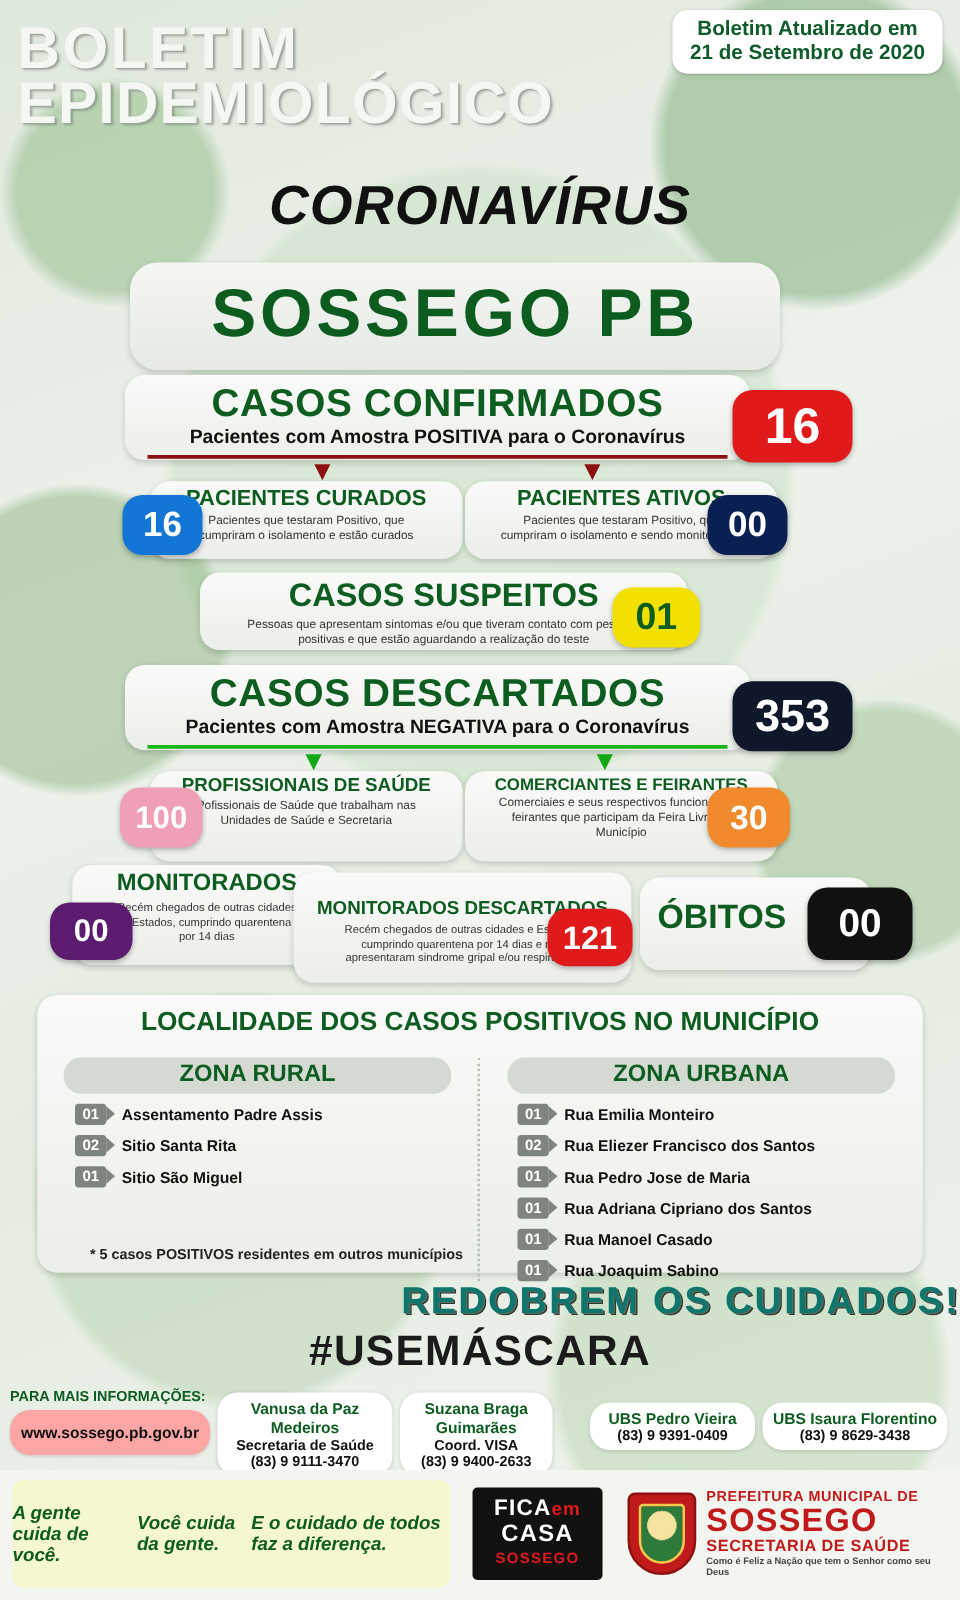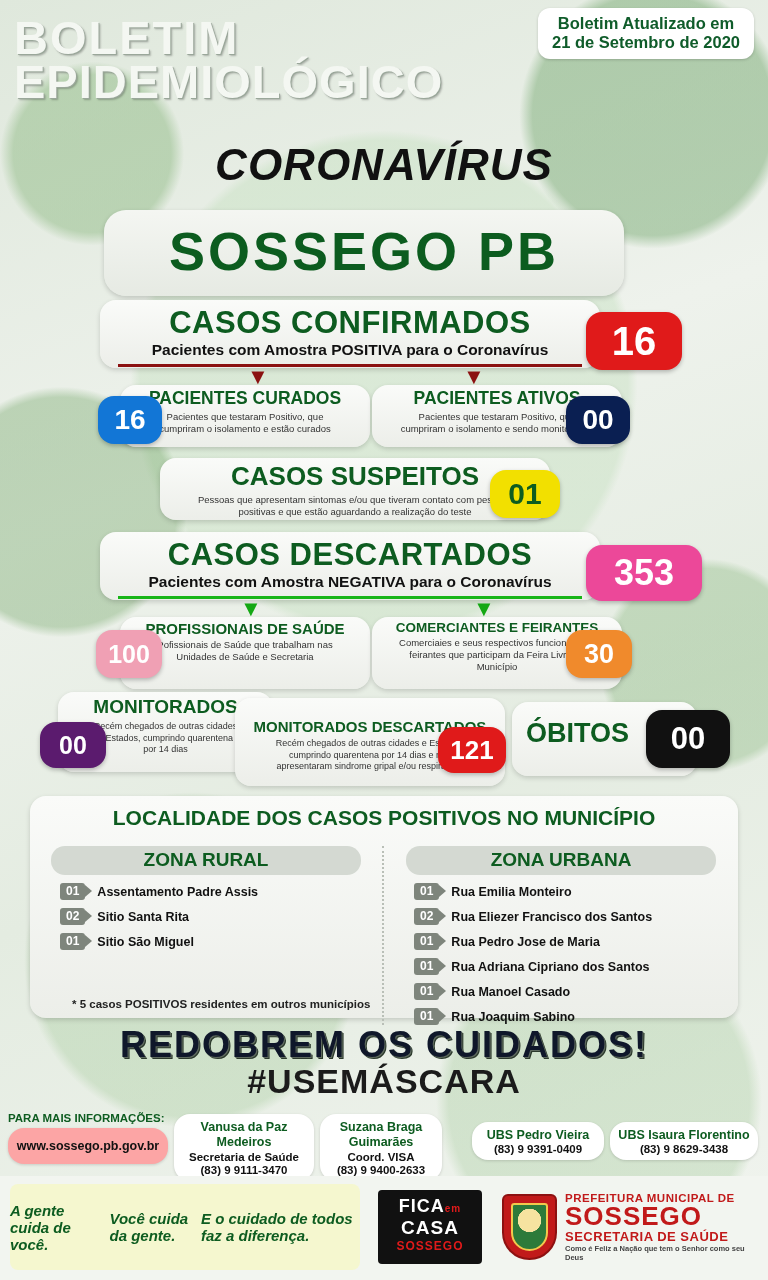--- a/index.html
+++ b/index.html
@@ -92,21 +92,21 @@
   #suspeitos { top: 458px; left: 160px; width: 390px; height: 62px; }
   #suspeitos .t1 { text-align: center; font-size: 26px; font-weight: bold; color: #0d5c20; padding-top: 3px; }
   #suspeitos .t2 { text-align: center; font-size: 9.5px; color: #333; line-height: 1.3; padding: 2px 30px 0; }
   #susp-badge { top: 470px; left: 490px; width: 70px; height: 48px; background: #f2e000; color: #0d5c20; font-size: 30px; }
 
   
   #descartados { top: 532px; left: 100px; width: 500px; height: 68px; }
   #descartados .t1 { text-align: center; font-size: 31px; font-weight: bold; color: #0d5c20; padding-top: 5px; letter-spacing: .5px; }
   #descartados .t2 { text-align: center; font-size: 15.5px; font-weight: bold; color: #111; }
   #descartados .rule { height: 3px; background: #17b517; margin: 5px 18px 0; }
-  #desc-badge { top: 545px; left: 586px; width: 116px; height: 56px; background: #ec4899; color: #fff; font-size: 36px; }
+  #desc-badge { top: 545px; left: 586px; width: 96px; height: 56px; background: #0f172a; color: #fff; font-size: 36px; }
   .arrow-g { position: absolute; color: #14a814; font-size: 22px; }
 
   #prof { top: 617px; left: 120px; width: 250px; height: 72px; }
   #comer { top: 617px; left: 372px; width: 250px; height: 72px; }
   #prof-badge { top: 630px; left: 96px; width: 66px; height: 48px; background: #f0a0b4; font-size: 25px; }
   #comer-badge { top: 630px; left: 566px; width: 66px; height: 48px; background: #f08a2c; font-size: 27px; }
 
   
   #monit { top: 692px; left: 58px; width: 215px; height: 80px; }
   #monit .t1 { text-align: center; font-size: 19px; font-weight: bold; color: #0d5c20; padding-top: 4px; }
@@ -139,23 +139,23 @@
   }
   .loc-num::after {
     content: ""; position: absolute; right: -7px; top: 2px;
     border-left: 7px solid #7e857c; border-top: 6px solid transparent; border-bottom: 6px solid transparent;
   }
   .loc-txt { font-size: 12.5px; font-weight: bold; color: #111; margin-left: 6px; }
   .foot-note { position: absolute; bottom: 8px; left: 42px; font-size: 11.5px; font-weight: bold; color: #222; }
 
   
   .redobrem {
-    position: absolute; top: 1024px; left: 0; width: 768px; text-align: center;
-    font-size: 36px; font-weight: bold; letter-spacing: 2px;
-    color: #0f172a; text-shadow: 1px 1px 0 #5f6b5f, 2px 2px 0 #2c3a2c;
+    position: absolute; top: 1024px; left: 0; width: 768px; text-align: right;
+    font-size: 30px; font-weight: bold; letter-spacing: 2px;
+    color: #0f766e; text-shadow: 1px 1px 0 #5f6b5f, 2px 2px 0 #2c3a2c;
   }
   .usemascara {
     position: absolute; top: 1062px; left: 0; width: 768px; text-align: center;
     font-size: 34px; font-weight: bold; letter-spacing: 1px;
     color: #1b1b1b;
   }
 
   
   #contact-strip { position: absolute; top: 1104px; left: 0; width: 768px; height: 68px; }
   .ci-label { position: absolute; top: 8px; left: 8px; font-size: 11.5px; font-weight: bold; color: #0d5c20; }
@@ -178,21 +178,21 @@
     position: absolute; top: 8px; left: 10px; width: 350px; height: 86px;
     background: #f5f7cf; border-radius: 8px; display: flex; flex-direction: row;
     align-items: center; justify-content: center; gap: 2px;
   }
   .care-box div { font-size: 15px; font-weight: bold; font-style: italic; color: #0d5c20; }
   .fica {
     position: absolute; top: 14px; left: 378px; width: 104px; height: 74px;
     background: #111; border-radius: 4px; color: #fff; text-align: center; padding-top: 6px;
   }
   .fica .r1 { font-size: 18px; font-weight: bold; letter-spacing: 1px; }
-  .fica .r1 i { color: #e01a1a; font-style: normal; font-size: 10px; }
+  .fica .r1 i { color: #e01a1a; font-style: normal; font-size: 15px; }
   .fica .r2 { font-size: 19px; font-weight: bold; letter-spacing: 1px; }
   .fica .r3 { font-size: 12px; font-weight: bold; color: #e01a1a; letter-spacing: 1px; }
   .pref { position: absolute; top: 12px; left: 502px; width: 252px; height: 78px; display: flex; align-items: center; gap: 8px; }
   .crest {
     width: 58px; height: 66px; background: #c11a1a; border-radius: 6px 6px 28px 28px;
     border: 2px solid #8d1111; position: relative;
   }
   .crest::after {
     content: ""; position: absolute; inset: 7px; border: 2px solid #f2c94c; border-radius: 4px 4px 22px 22px;
     background: radial-gradient(circle at 50% 35%, #f6e3a0 0 35%, #2d7a3a 36% 100%);

